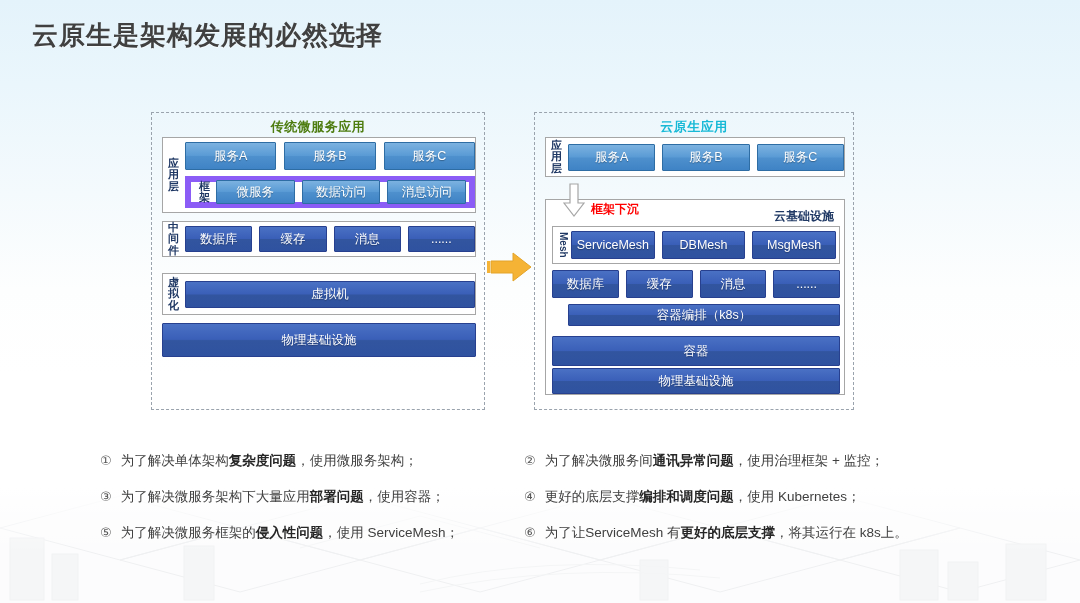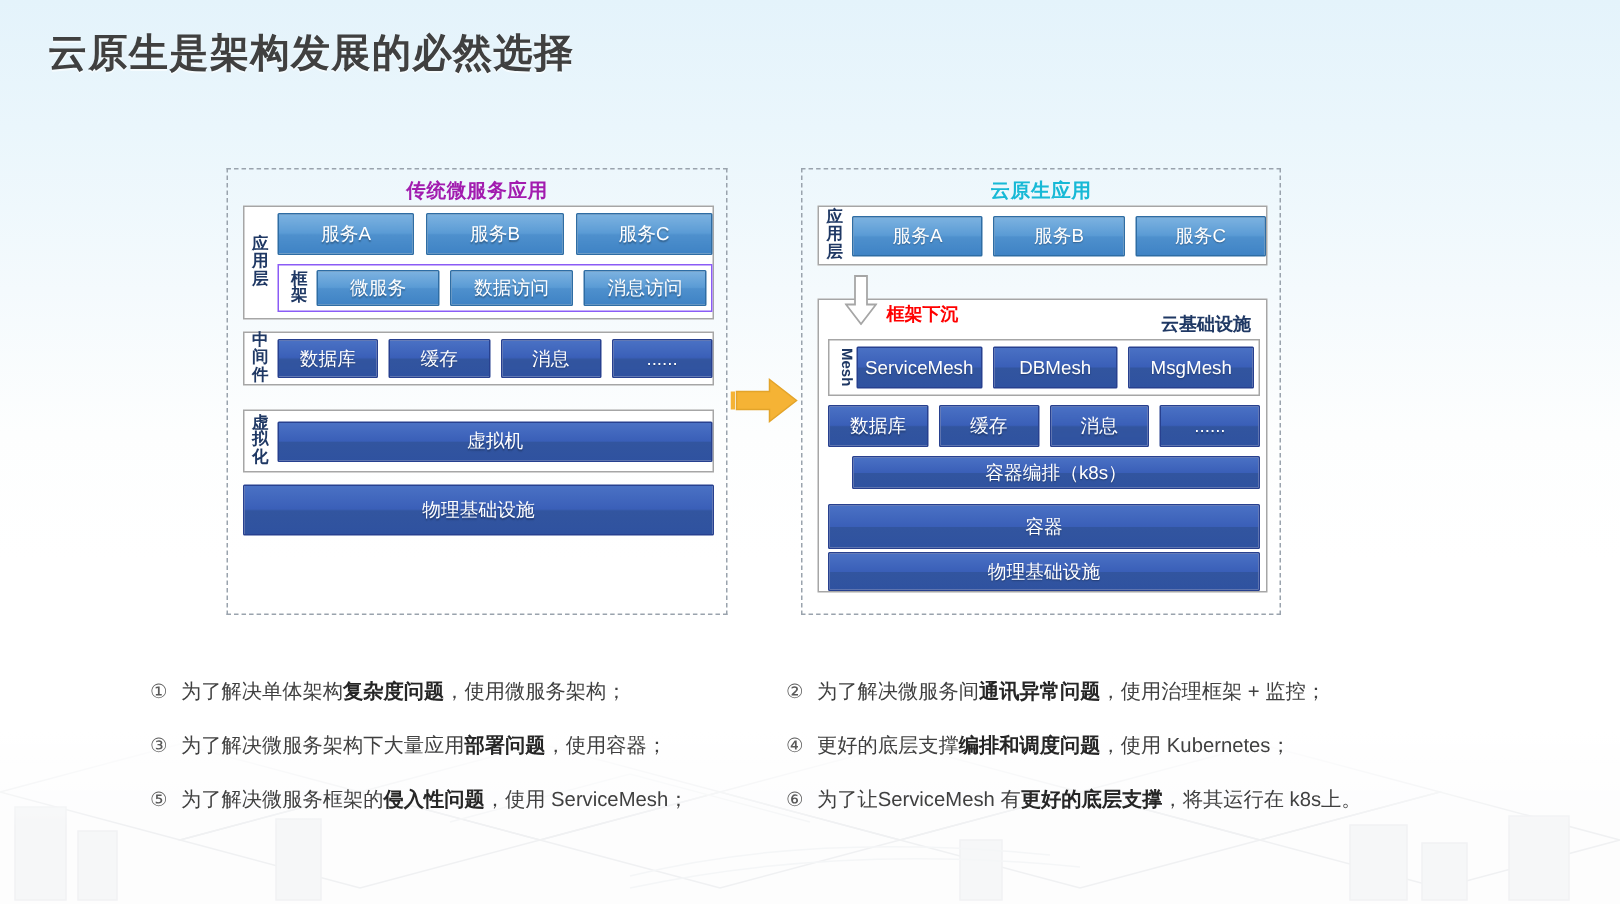--- a/index.html
+++ b/index.html
@@ -34,21 +34,21 @@
     background: transparent;
   }
   #panel-left  { left: 151px; top: 112px; width: 334px; height: 298px; }
   #panel-right { left: 534px; top: 112px; width: 320px; height: 298px; }
 
   .panel-title {
     position: absolute; top: 5px; left: 0; width: 100%;
     text-align: center; font-size: 13px; font-weight: bold;
     letter-spacing: .5px;
   }
-  .t-trad  { color: #a21caf; }
+  .t-trad  { color: #4d7c0f; }
   .t-cloud { color: #17b9d6; }
 
   
   .group {
     position: absolute;
     background: #ffffff;
     border: 1px solid #a6a6a6;
     display: flex; align-items: center;
   }
 
@@ -100,21 +100,21 @@
   #phys-left {
     position: absolute; left: 10px; top: 210px; width: 314px; height: 34px;
   }
 
   .app-left-stack { display: flex; flex-direction: column; gap: 6px; flex: 1; }
   .app-left-stack .svc-row { display: flex; gap: 8px; height: 28px; }
   .app-left-stack .svc-row .box { flex: 1; }
 
   .frame-box {
     display: flex; align-items: center;
-    border: 1px solid #8b5cf6; background: #ffffff;
+    border: 6px solid #8b5cf6; background: #ffffff;
     height: 32px; padding: 2px 3px;
   }
   .frame-box .row .box { flex: 1; height: 24px; }
 
   #mid-layer-left .row .box { flex: 1; height: 26px; }
   #virt-layer-left .row .box { flex: 1; height: 27px; }
 
   
   #app-layer-right  { left: 10px; top: 24px; width: 300px; height: 40px; }
   #app-layer-right .row .box { flex: 1; height: 27px; }

